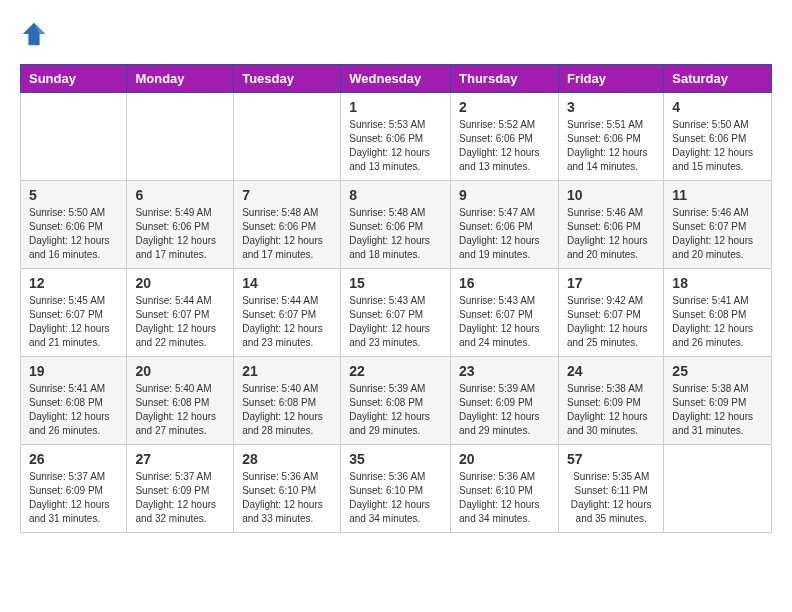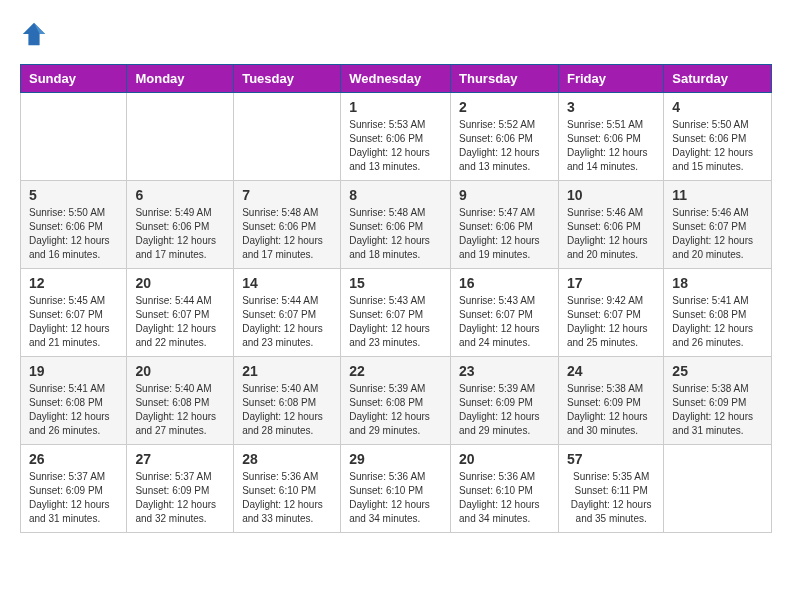--- a/index.html
+++ b/index.html
@@ -323,21 +323,21 @@
 and 32 minutes.</div>
           </td>
           <td>
             <span class="day-number">28</span>
             <div class="day-info" style="white-space: pre-line;">Sunrise: 5:36 AM
 Sunset: 6:10 PM
 Daylight: 12 hours
 and 33 minutes.</div>
           </td>
           <td>
-            <span class="day-number">29</span>
+            <span class="day-number">35</span>
             <div class="day-info" style="white-space: pre-line;">Sunrise: 5:36 AM
 Sunset: 6:10 PM
 Daylight: 12 hours
 and 34 minutes.</div>
           </td>
           <td>
             <span class="day-number">20</span>
             <div class="day-info" style="white-space: pre-line;">Sunrise: 5:36 AM
 Sunset: 6:10 PM
 Daylight: 12 hours

